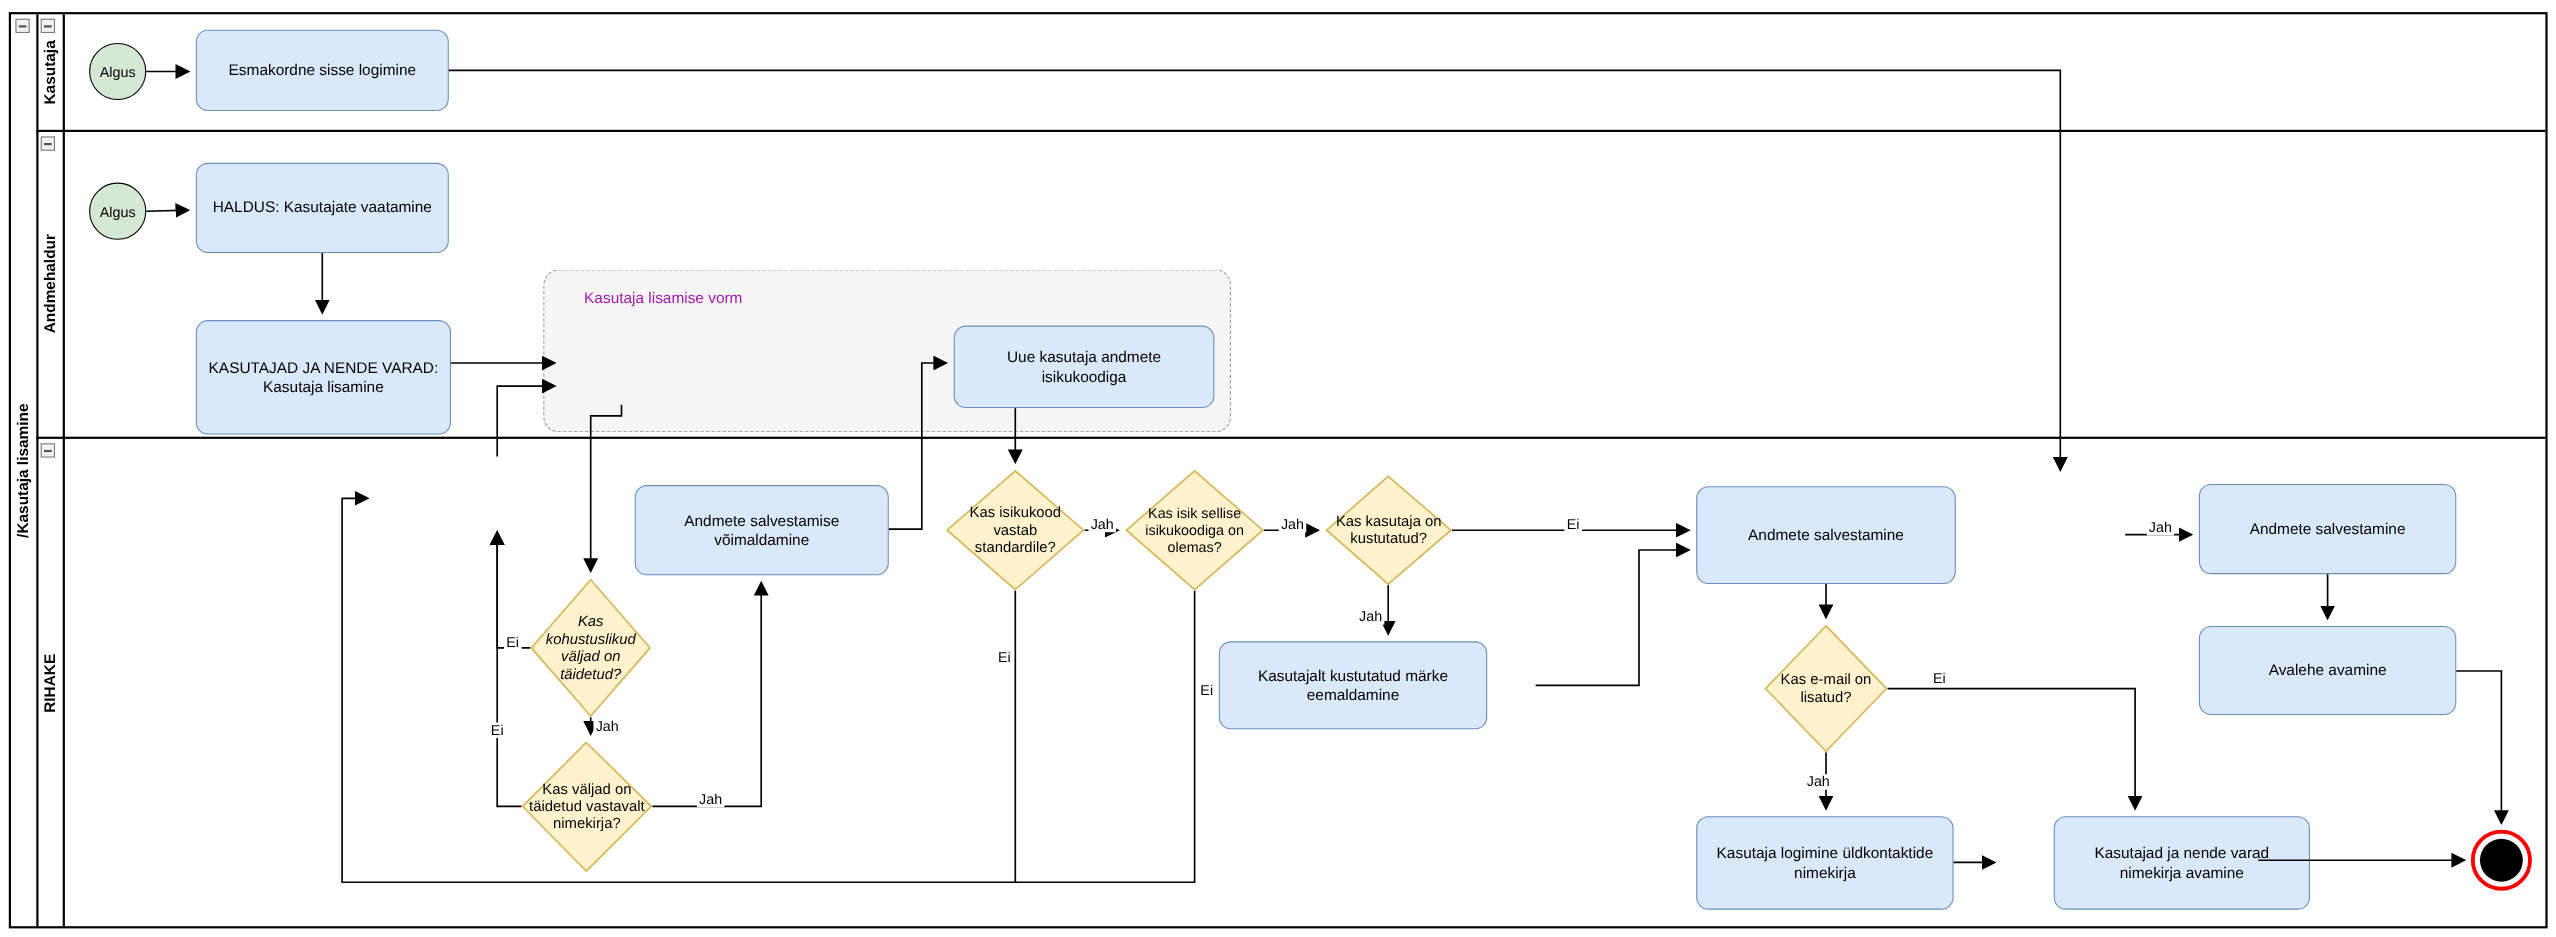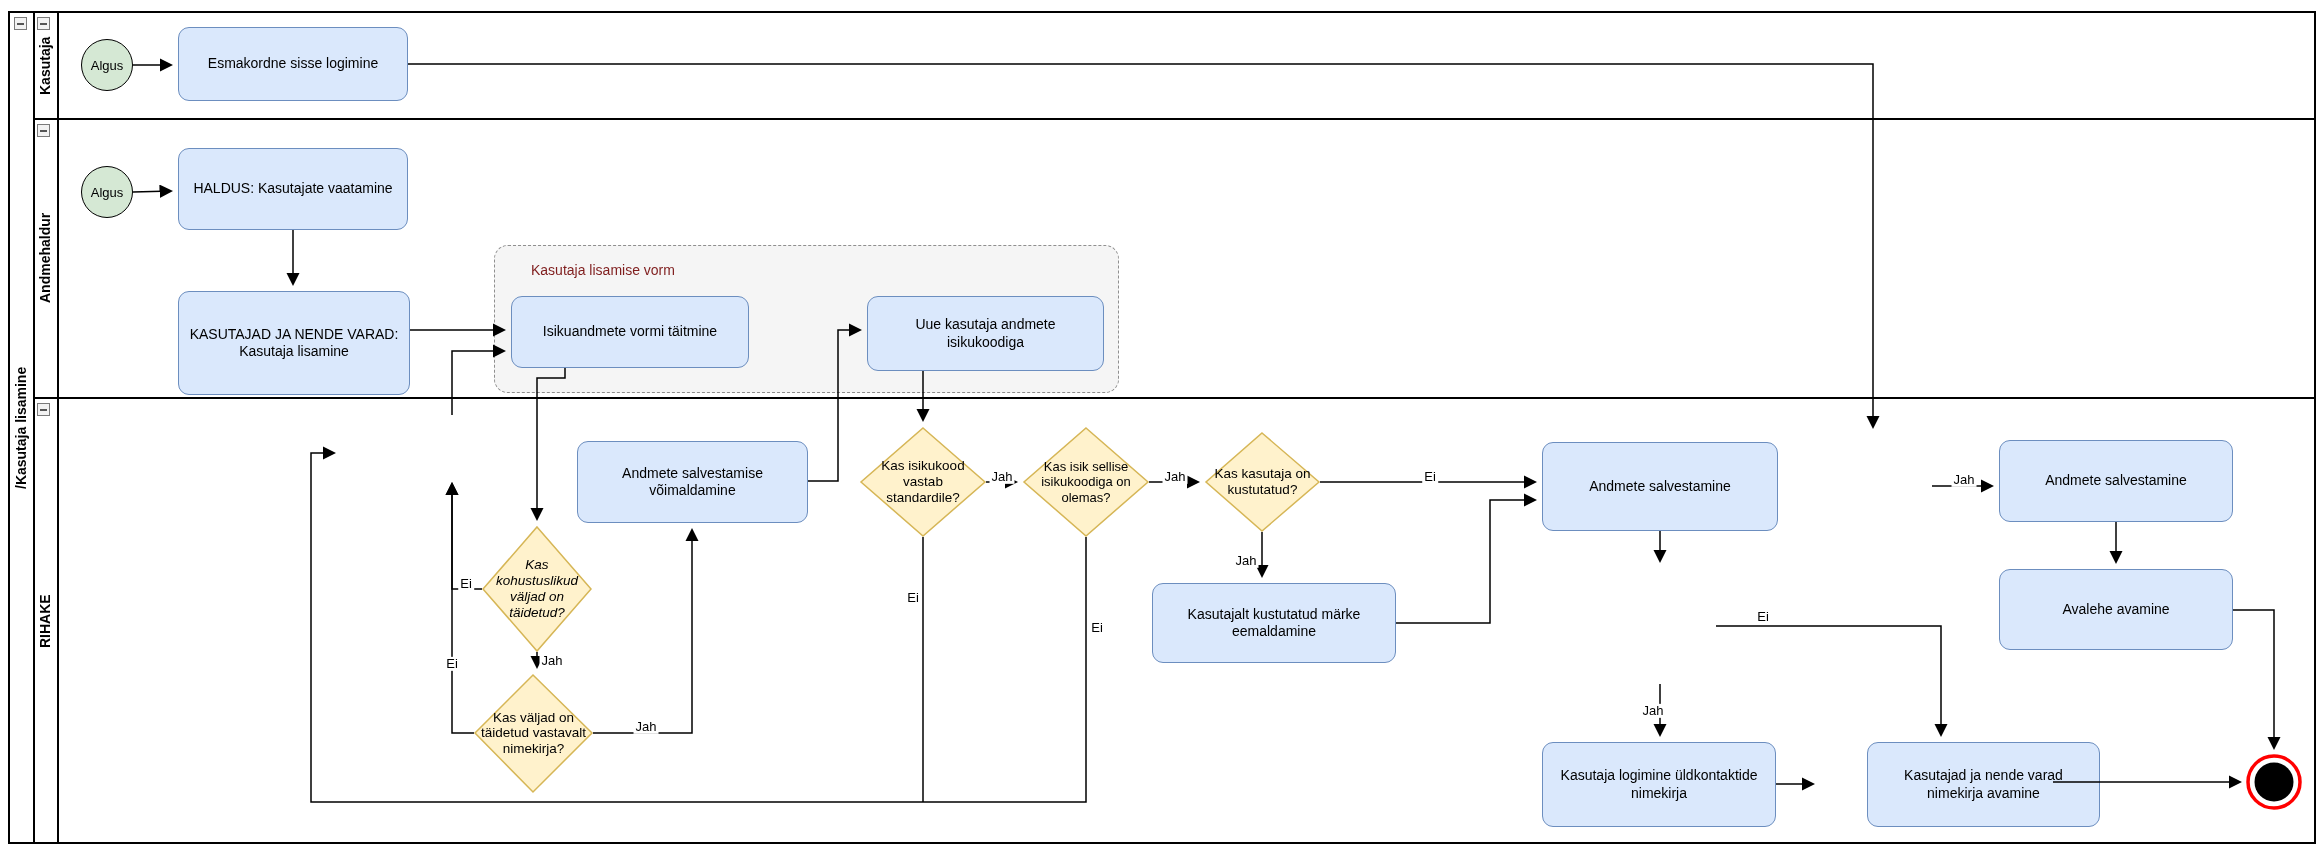--- a/index.html
+++ b/index.html
@@ -15,21 +15,21 @@
   .collapse::after{content:"";position:absolute;left:2px;right:2px;top:5px;height:2px;background:#555;}
   
   .task{position:absolute;display:flex;align-items:center;justify-content:center;text-align:center;
         background:#dae8fc;border:1.5px solid #6c8ebf;border-radius:11px;font-size:14px;line-height:1.25;
         box-sizing:border-box;padding:2px 10px;}
   .plain{position:absolute;display:flex;align-items:center;justify-content:center;text-align:center;
         background:#ffffff;border:1.5px solid #000;font-size:14px;box-sizing:border-box;}
   .start{position:absolute;display:flex;align-items:center;justify-content:center;border-radius:50%;
         background:#d5e8d4;border:1.5px solid #000;font-size:13px;box-sizing:border-box;}
   .group{position:absolute;background:#f5f5f5;border:1.5px dashed #8f8f8f;border-radius:14px;box-sizing:border-box;}
-  .group-label{position:absolute;left:36px;top:16px;font-size:14px;color:#7f1d1d;}
+  .group-label{position:absolute;left:36px;top:16px;font-size:14px;color:#a21caf;}
   .diamond{position:absolute;}
   .diamond svg{position:absolute;left:0;top:0;overflow:visible;}
   .dtext{position:absolute;left:50%;top:50%;transform:translate(-50%,-50%);width:92%;
          text-align:center;font-size:13.5px;line-height:1.18;}
   .endnode{position:absolute;}
   .elabel{position:absolute;transform:translate(-50%,-50%);background:#fff;padding:0 2px;font-size:13px;line-height:1.1;}
   .edges{position:absolute;left:0;top:0;z-index:5;pointer-events:none;}
   .labels{position:absolute;left:0;top:0;width:100%;height:100%;z-index:6;pointer-events:none;}
   .nodes{position:absolute;left:0;top:0;width:100%;height:100%;z-index:2;}
 </style>
@@ -61,21 +61,20 @@
       <div class="group-label">Kasutaja lisamise vorm</div>
     </div>
 
     <div class="start" style="left:81px;top:39px;width:52px;height:52px;">Algus</div>
     <div class="task" style="left:178px;top:27px;width:230px;height:74px;">Esmakordne sisse logimine</div>
 
     <div class="start" style="left:81px;top:166px;width:52px;height:52px;">Algus</div>
     <div class="task" style="left:178px;top:148px;width:230px;height:82px;">HALDUS: Kasutajate vaatamine</div>
     <div class="task" style="left:178px;top:291px;width:232px;height:104px;">KASUTAJAD JA NENDE VARAD: Kasutaja lisamine</div>
 
-    <div class="task" style="left:511px;top:296px;width:238px;height:72px;">Isikuandmete vormi täitmine</div>
     <div class="task" style="left:867px;top:296px;width:237px;height:75px;">Uue kasutaja andmete isikukoodiga</div>
 
     <div class="task" style="left:577px;top:441px;width:231px;height:82px;">Andmete salvestamise võimaldamine</div>
 
     <div class="diamond" style="left:482px;top:526px;width:110px;height:126px;font-style:italic;">
       <svg width="110" height="126">
           <polygon points="55,1 109,63 55,125 1,63" fill="#fff2cc" stroke="#d6b656" stroke-width="1.5"></polygon>
         </svg>
       <div class="dtext">Kas kohustuslikud väljad on täidetud?</div>
     </div>
@@ -101,23 +100,29 @@
       <div class="dtext" style="font-size:13px;">Kas isik sellise isikukoodiga on olemas?</div>
     </div>
 
     <div class="diamond" style="left:1205px;top:432px;width:115px;height:100px;">
       <svg width="115" height="100">
           <polygon points="57,1 114,50 57,99 1,50" fill="#fff2cc" stroke="#d6b656" stroke-width="1.5"></polygon>
         </svg>
       <div class="dtext">Kas kasutaja on kustutatud?</div>
     </div>
 
-    <div class="task" style="left:1152px;top:583px;width:244px;height:80px;">Kasutajalt kustutatud märke eemaldamine</div>
+    <div class="task" style="left:1108px;top:583px;width:244px;height:80px;">Kasutajalt kustutatud märke eemaldamine</div>
     <div class="task" style="left:1542px;top:442px;width:236px;height:89px;">Andmete salvestamine</div>
 
+    <div class="diamond" style="left:1604px;top:568px;width:112px;height:116px;">
+      <svg width="112" height="116">
+          <polygon points="56,1 111,58 56,115 1,58" fill="#fff2cc" stroke="#d6b656" stroke-width="1.5"></polygon>
+        </svg>
+      <div class="dtext">Kas e-mail on lisatud?</div>
+    </div>
 
 
     <div class="task" style="left:1999px;top:440px;width:234px;height:82px;">Andmete salvestamine</div>
     <div class="task" style="left:1999px;top:569px;width:234px;height:81px;">Avalehe avamine</div>
     <div class="task" style="left:1542px;top:742px;width:234px;height:85px;">Kasutaja logimine üldkontaktide nimekirja</div>
     <div class="task" style="left:1867px;top:742px;width:233px;height:85px;">Kasutajad ja nende varad nimekirja avamine</div>
 
     <div class="endnode" style="left:2245px;top:753px;width:58px;height:58px;">
       <svg width="58" height="58">
         <circle cx="29" cy="29" r="26" fill="none" stroke="#ff0000" stroke-width="3.5"></circle>

